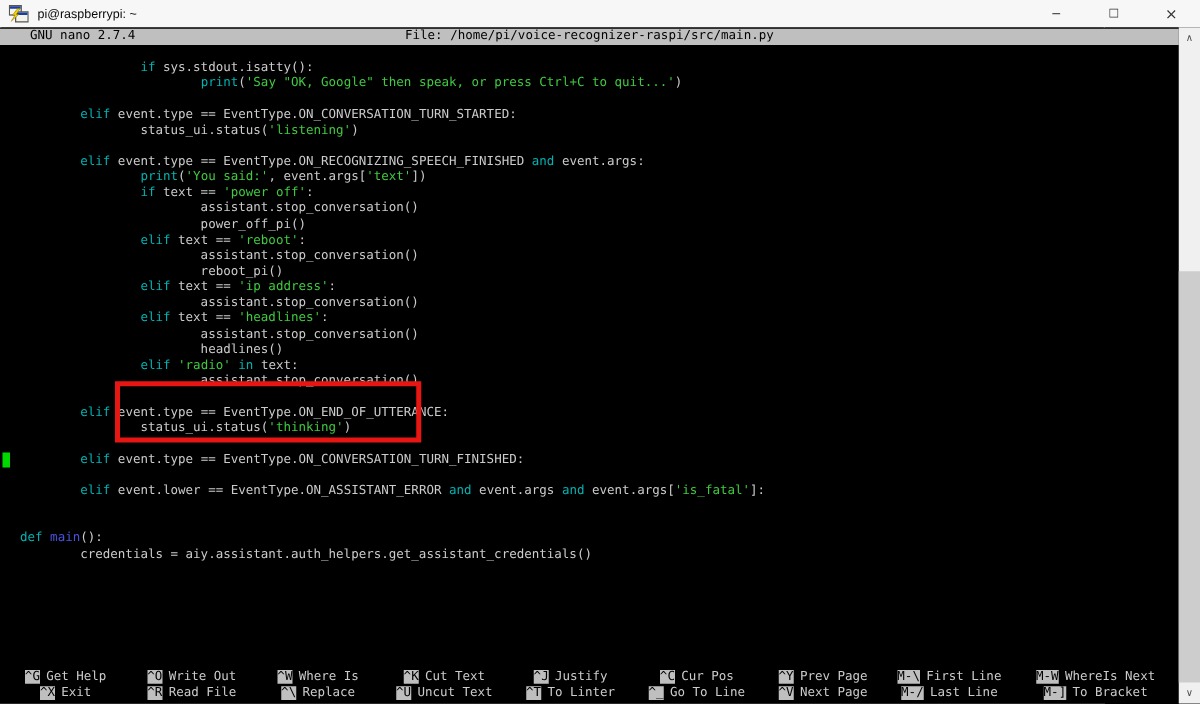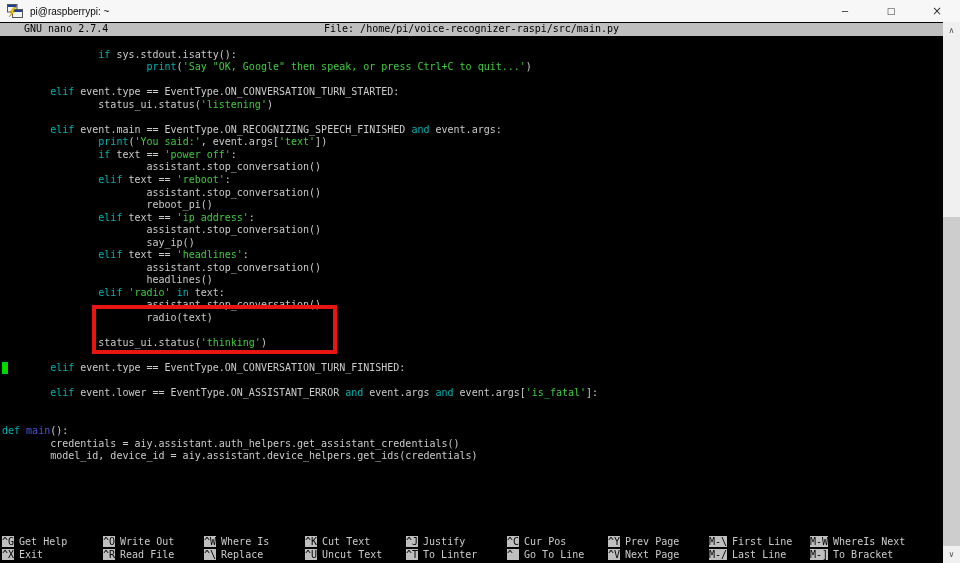--- a/index.html
+++ b/index.html
@@ -22,32 +22,32 @@
   .winbtn.close{font-size:12px;}
 
   
   .terminal{position:absolute;left:0;top:22px;width:943px;height:541px;background:#000;
     font-family:"DejaVu Sans Mono","Liberation Mono",monospace;font-size:10px;line-height:12.55px;color:var(--c-plain);}
   .nano-header{position:absolute;left:0;top:1px;width:943px;height:13px;background:var(--c-bar);color:#000;white-space:pre;}
   .nano-version{position:absolute;left:24px;top:0;}
   .nano-file{position:absolute;left:0;top:0;width:100%;text-align:center;}
 
   .code-area{position:absolute;left:0;top:14px;width:943px;}
-  .line{height:12.55px;white-space:pre;padding-left:2px;}
+  .line{height:12.55px;white-space:pre;padding-left:16px;}
   .seg-p{color:var(--c-plain);}
   .seg-k{color:var(--c-keyword);}
   .seg-s{color:var(--c-string);}
   .seg-f{color:var(--c-func);}
 
   .cursor{position:absolute;width:6px;height:12px;background:var(--c-cursor);}
   .highlight-box{position:absolute;border:4px solid var(--c-red);background:transparent;}
 
   
   .nano-footer{position:absolute;left:0;top:514px;width:943px;}
-  .footer-row{display:flex;height:12.55px;white-space:pre;padding-left:2px;}
+  .footer-row{display:flex;height:12.55px;white-space:pre;padding-left:2px;text-align:center;}
   .sc{flex:0 0 101px;overflow:visible;white-space:pre;}
   .sc:last-child{flex:1 0 auto;}
   .sc-key{background:var(--c-bar);color:#000;}
   .sc-label{color:var(--c-plain);margin-left:5px;}
 
   
   .scrollbar{position:absolute;left:943px;top:22px;width:17px;height:541px;background:#f0f0f0;}
   .sb-btn{position:absolute;left:0;width:17px;height:17px;display:flex;align-items:center;justify-content:center;
     color:#505050;font-size:8px;font-family:"DejaVu Sans",sans-serif;}
   .sb-up{top:0;}
@@ -86,47 +86,46 @@
     </div>
 
     <div class="code-area">
         <div class="line"></div>
         <div class="line"><span class="seg-p">                </span><span class="seg-k">if</span><span class="seg-p"> sys.stdout.isatty():</span></div>
         <div class="line"><span class="seg-p">                        </span><span class="seg-k">print</span><span class="seg-p">(</span><span class="seg-s">'Say "OK, Google" then speak, or press Ctrl+C to quit...'</span><span class="seg-p">)</span></div>
         <div class="line"></div>
         <div class="line"><span class="seg-p">        </span><span class="seg-k">elif</span><span class="seg-p"> event.type == EventType.ON_CONVERSATION_TURN_STARTED:</span></div>
         <div class="line"><span class="seg-p">                status_ui.status(</span><span class="seg-s">'listening'</span><span class="seg-p">)</span></div>
         <div class="line"></div>
-        <div class="line"><span class="seg-p">        </span><span class="seg-k">elif</span><span class="seg-p"> event.main == EventType.ON_RECOGNIZING_SPEECH_FINISHED </span><span class="seg-k">and</span><span class="seg-p"> event.args:</span></div>
+        <div class="line"><span class="seg-p">        </span><span class="seg-k">elif</span><span class="seg-p"> event.type == EventType.ON_RECOGNIZING_SPEECH_FINISHED </span><span class="seg-k">and</span><span class="seg-p"> event.args:</span></div>
         <div class="line"><span class="seg-p">                </span><span class="seg-k">print</span><span class="seg-p">(</span><span class="seg-s">'You said:'</span><span class="seg-p">, event.args[</span><span class="seg-s">'text'</span><span class="seg-p">])</span></div>
         <div class="line"><span class="seg-p">                </span><span class="seg-k">if</span><span class="seg-p"> text == </span><span class="seg-s">'power off'</span><span class="seg-p">:</span></div>
         <div class="line"><span class="seg-p">                        assistant.stop_conversation()</span></div>
+        <div class="line"><span class="seg-p">                        power_off_pi()</span></div>
         <div class="line"><span class="seg-p">                </span><span class="seg-k">elif</span><span class="seg-p"> text == </span><span class="seg-s">'reboot'</span><span class="seg-p">:</span></div>
         <div class="line"><span class="seg-p">                        assistant.stop_conversation()</span></div>
         <div class="line"><span class="seg-p">                        reboot_pi()</span></div>
         <div class="line"><span class="seg-p">                </span><span class="seg-k">elif</span><span class="seg-p"> text == </span><span class="seg-s">'ip address'</span><span class="seg-p">:</span></div>
         <div class="line"><span class="seg-p">                        assistant.stop_conversation()</span></div>
-        <div class="line"><span class="seg-p">                        say_ip()</span></div>
         <div class="line"><span class="seg-p">                </span><span class="seg-k">elif</span><span class="seg-p"> text == </span><span class="seg-s">'headlines'</span><span class="seg-p">:</span></div>
         <div class="line"><span class="seg-p">                        assistant.stop_conversation()</span></div>
         <div class="line"><span class="seg-p">                        headlines()</span></div>
         <div class="line"><span class="seg-p">                </span><span class="seg-k">elif</span><span class="seg-p"> </span><span class="seg-s">'radio'</span><span class="seg-p"> </span><span class="seg-k">in</span><span class="seg-p"> text:</span></div>
         <div class="line"><span class="seg-p">                        assistant.stop_conversation()</span></div>
-        <div class="line"><span class="seg-p">                        radio(text)</span></div>
         <div class="line"></div>
+        <div class="line"><span class="seg-p">        </span><span class="seg-k">elif</span><span class="seg-p"> event.type == EventType.ON_END_OF_UTTERANCE:</span></div>
         <div class="line"><span class="seg-p">                status_ui.status(</span><span class="seg-s">'thinking'</span><span class="seg-p">)</span></div>
         <div class="line"></div>
         <div class="line"><span class="seg-p">        </span><span class="seg-k">elif</span><span class="seg-p"> event.type == EventType.ON_CONVERSATION_TURN_FINISHED:</span></div>
         <div class="line"></div>
         <div class="line"><span class="seg-p">        </span><span class="seg-k">elif</span><span class="seg-p"> event.lower == EventType.ON_ASSISTANT_ERROR </span><span class="seg-k">and</span><span class="seg-p"> event.args </span><span class="seg-k">and</span><span class="seg-p"> event.args[</span><span class="seg-s">'is_fatal'</span><span class="seg-p">]:</span></div>
         <div class="line"></div>
         <div class="line"></div>
         <div class="line"><span class="seg-k">def</span><span class="seg-p"> </span><span class="seg-f">main</span><span class="seg-p">():</span></div>
         <div class="line"><span class="seg-p">        credentials = aiy.assistant.auth_helpers.get_assistant_credentials()</span></div>
-        <div class="line"><span class="seg-p">        model_id, device_id = aiy.assistant.device_helpers.get_ids(credentials)</span></div>
       </div>
 
     <div class="cursor" style="top: 340.3px; left: 2px;"></div>
     <div class="highlight-box" style="top: 283.1px; left: 92px; width: 245px; height: 48.65px;"></div>
 
     <div class="nano-footer">
       <div class="footer-row"><div class="sc"><span class="sc-key">^G</span><span class="sc-label">Get Help</span></div><div class="sc"><span class="sc-key">^O</span><span class="sc-label">Write Out</span></div><div class="sc"><span class="sc-key">^W</span><span class="sc-label">Where Is</span></div><div class="sc"><span class="sc-key">^K</span><span class="sc-label">Cut Text</span></div><div class="sc"><span class="sc-key">^J</span><span class="sc-label">Justify</span></div><div class="sc"><span class="sc-key">^C</span><span class="sc-label">Cur Pos</span></div><div class="sc"><span class="sc-key">^Y</span><span class="sc-label">Prev Page</span></div><div class="sc"><span class="sc-key">M-\</span><span class="sc-label">First Line</span></div><div class="sc"><span class="sc-key">M-W</span><span class="sc-label">WhereIs Next</span></div></div>
       <div class="footer-row"><div class="sc"><span class="sc-key">^X</span><span class="sc-label">Exit</span></div><div class="sc"><span class="sc-key">^R</span><span class="sc-label">Read File</span></div><div class="sc"><span class="sc-key">^\</span><span class="sc-label">Replace</span></div><div class="sc"><span class="sc-key">^U</span><span class="sc-label">Uncut Text</span></div><div class="sc"><span class="sc-key">^T</span><span class="sc-label">To Linter</span></div><div class="sc"><span class="sc-key">^_</span><span class="sc-label">Go To Line</span></div><div class="sc"><span class="sc-key">^V</span><span class="sc-label">Next Page</span></div><div class="sc"><span class="sc-key">M-/</span><span class="sc-label">Last Line</span></div><div class="sc"><span class="sc-key">M-]</span><span class="sc-label">To Bracket</span></div></div>
     </div>
   </div>

